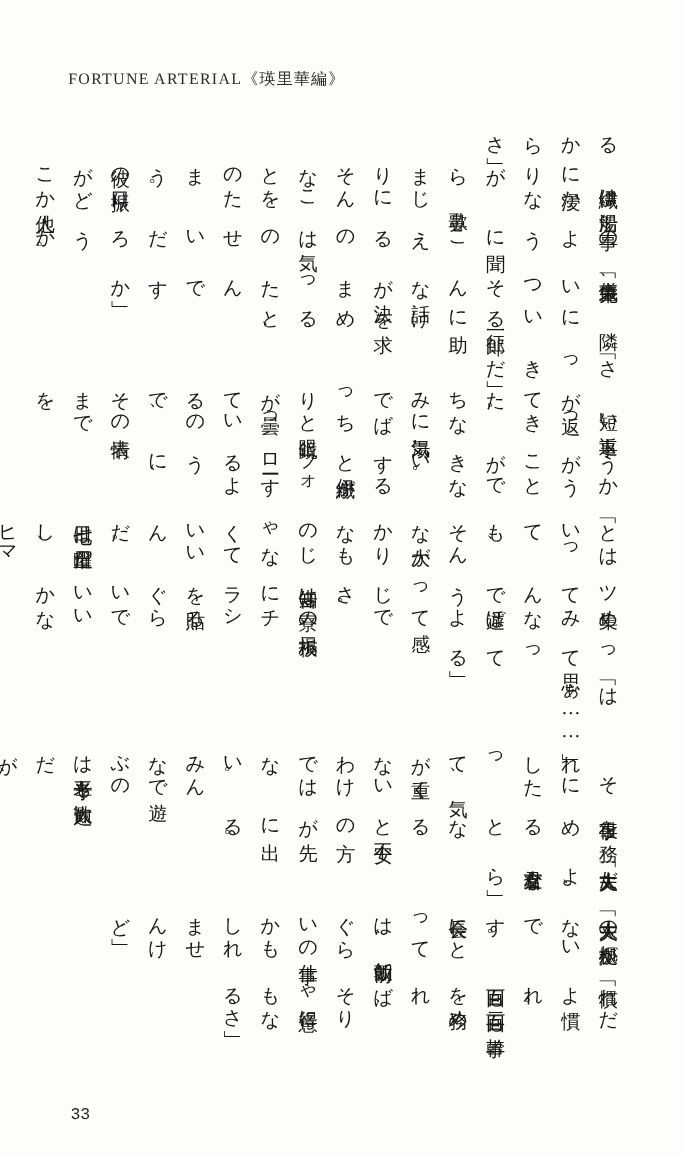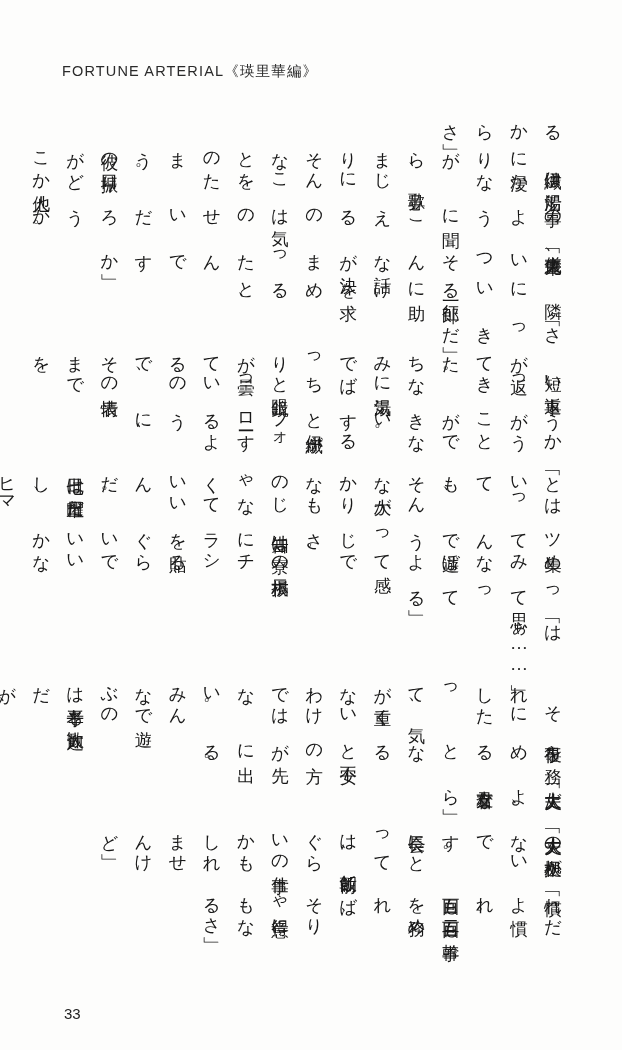--- a/index.html
+++ b/index.html
@@ -24,21 +24,21 @@
 
   
   .header {
     position: absolute;
     top: 62px;
     left: 62px;
     font-size: 14.5px;
     letter-spacing: 0.08em;
     color: #2a2a2a;
     white-space: nowrap;
-    font-family: Liberation Sans, sans-serif;
+    font-family: Liberation Serif, serif;
   }
 
   
   .header-line {
     position: absolute;
     top: 86px;
     left: 62px;
     width: 252px;
     height: 1px;
     background: transparent;
@@ -73,21 +73,21 @@
 
   
   .indent-1 { padding-top: 6px; }
 
   .page-number {
     position: absolute;
     left: 64px;
     bottom: 28px;
     font-size: 15px;
     color: #222;
-    font-family: Liberation Sans, sans-serif;
+    font-family: Liberation Mono, monospace;
   }
 </style>
 </head>
 <body>
 
 <div class="page">
 
   <div class="header">FORTUNE ARTERIAL《瑛里華編》</div>
   <div class="header-line"></div>
 

